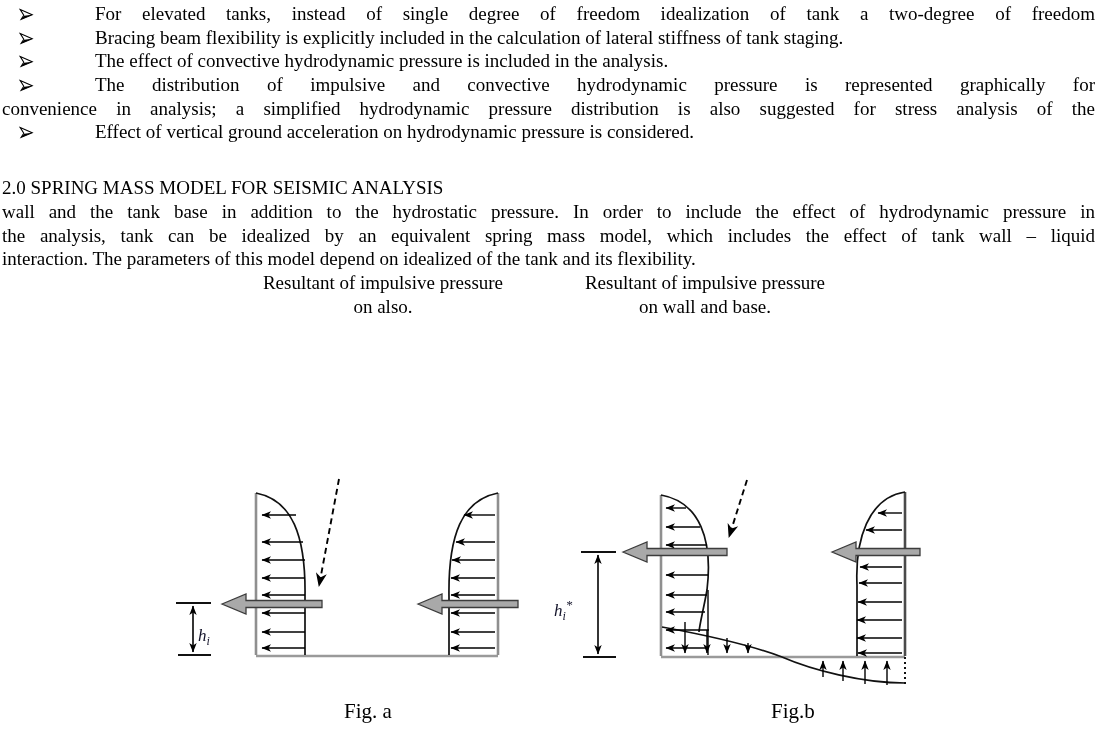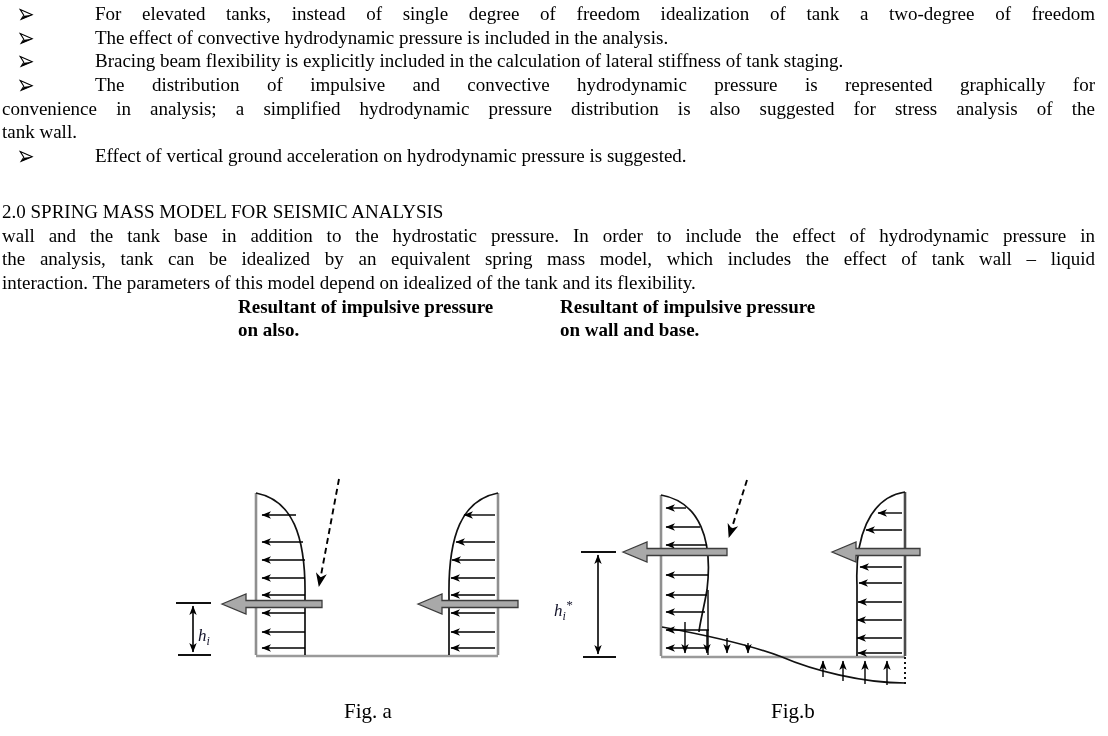--- a/index.html
+++ b/index.html
@@ -8,21 +8,21 @@
     font-family:"Liberation Serif","DejaVu Serif",serif;
     font-size:19px; line-height:23.7px; color:#000; overflow:hidden;
   }
   .doc { width:1093px; padding:2px 0 0 2px; }
   .line { height:23.7px; overflow:hidden; }
   .jl { text-align:justify; text-align-last:justify; text-justify:inter-word; }
   .tab { display:inline-block; width:93px; padding-left:16px; box-sizing:border-box; vertical-align:baseline; }
   .tab svg { display:inline-block; vertical-align:-1px; }
   .spacer { height:32px; }
   .captions { margin-top:0; white-space:nowrap; }
-  .cap { display:inline-block; width:290px; text-align:left; vertical-align:top;font-weight:bold; }
+  .cap { display:inline-block; width:290px; text-align:center; vertical-align:top; }
   .cap .line { white-space:nowrap; }
   .cap-left  { margin-left:236px; }
   .cap-right { margin-left:32px; }
   .figures { position:absolute; left:0; top:440px; width:1108px; height:296px; }
   .wall   { stroke:#8f8f8f; stroke-width:2.6; }
   .wallb  { stroke:#4a4a4a; stroke-width:2.6; }
   .baseln { stroke:#9a9a9a; stroke-width:2.4; }
   .env    { stroke:#111; stroke-width:1.7; fill:none; }
   .parr   { stroke:#000; stroke-width:1.4; }
   .res    { fill:#a9a9a9; stroke:#3c3c3c; stroke-width:1.3; }
@@ -45,41 +45,40 @@
       <div>
         <div class="line jl"><span class="tab"><svg viewBox="0 0 18 14" width="16" height="13">
                 <path d="M2.5,1.5 L16,7.2 L3.5,12.5 L6.5,7.8 Z" fill="#fff" stroke="#000" stroke-width="1.2"></path>
                 <path d="M3.5,12.5 L16,7.2 L7,8.4 Z" fill="#000"></path>
               </svg></span><span>For elevated tanks, instead of single degree of freedom idealization of tank a two-degree of freedom</span></div>
       </div>
       <div>
         <div class="line"><span class="tab"><svg viewBox="0 0 18 14" width="16" height="13">
                 <path d="M2.5,1.5 L16,7.2 L3.5,12.5 L6.5,7.8 Z" fill="#fff" stroke="#000" stroke-width="1.2"></path>
                 <path d="M3.5,12.5 L16,7.2 L7,8.4 Z" fill="#000"></path>
+              </svg></span><span>Bracing beam flexibility is explicitly included in the calculation of lateral stiffness of tank staging.</span></div>
+      </div>
+      <div>
+        <div class="line"><span class="tab"><svg viewBox="0 0 18 14" width="16" height="13">
+                <path d="M2.5,1.5 L16,7.2 L3.5,12.5 L6.5,7.8 Z" fill="#fff" stroke="#000" stroke-width="1.2"></path>
+                <path d="M3.5,12.5 L16,7.2 L7,8.4 Z" fill="#000"></path>
               </svg></span><span>The effect of convective hydrodynamic pressure is included in the analysis.</span></div>
-      </div>
-      <div>
-        <div class="line"><span class="tab"><svg viewBox="0 0 18 14" width="16" height="13">
-                <path d="M2.5,1.5 L16,7.2 L3.5,12.5 L6.5,7.8 Z" fill="#fff" stroke="#000" stroke-width="1.2"></path>
-                <path d="M3.5,12.5 L16,7.2 L7,8.4 Z" fill="#000"></path>
-              </svg></span><span>Bracing beam flexibility is explicitly included in the calculation of lateral stiffness of tank staging.</span></div>
       </div>
       <div>
         <div class="line jl"><span class="tab"><svg viewBox="0 0 18 14" width="16" height="13">
                 <path d="M2.5,1.5 L16,7.2 L3.5,12.5 L6.5,7.8 Z" fill="#fff" stroke="#000" stroke-width="1.2"></path>
                 <path d="M3.5,12.5 L16,7.2 L7,8.4 Z" fill="#000"></path>
               </svg></span><span>The distribution of impulsive and convective hydrodynamic pressure is represented graphically for</span></div>
         <div class="line jl">convenience in analysis; a simplified hydrodynamic pressure distribution is also suggested for stress analysis of the</div>
-        <div class="line">tank wall.</div>
       </div>
       <div>
         <div class="line"><span class="tab"><svg viewBox="0 0 18 14" width="16" height="13">
                 <path d="M2.5,1.5 L16,7.2 L3.5,12.5 L6.5,7.8 Z" fill="#fff" stroke="#000" stroke-width="1.2"></path>
                 <path d="M3.5,12.5 L16,7.2 L7,8.4 Z" fill="#000"></path>
-              </svg></span><span>Effect of vertical ground acceleration on hydrodynamic pressure is suggested.</span></div>
+              </svg></span><span>Effect of vertical ground acceleration on hydrodynamic pressure is considered.</span></div>
       </div>
     </div>
 
     <div class="spacer"></div>
 
     <div class="line">2.0 SPRING MASS MODEL FOR SEISMIC ANALYSIS</div>
 
     <div>
       <div class="line jl">wall and the tank base in addition to the hydrostatic pressure. In order to include the effect of hydrodynamic pressure in</div>
       <div class="line jl">the analysis, tank can be idealized by an equivalent spring mass model, which includes the effect of tank wall – liquid</div>

